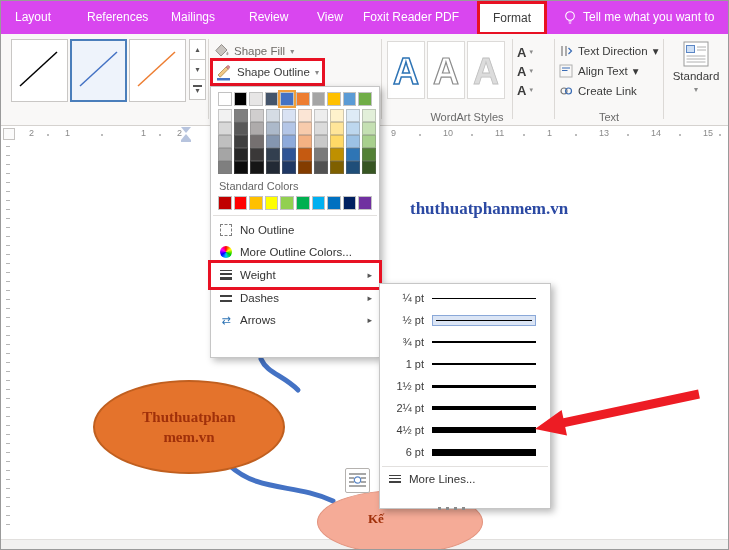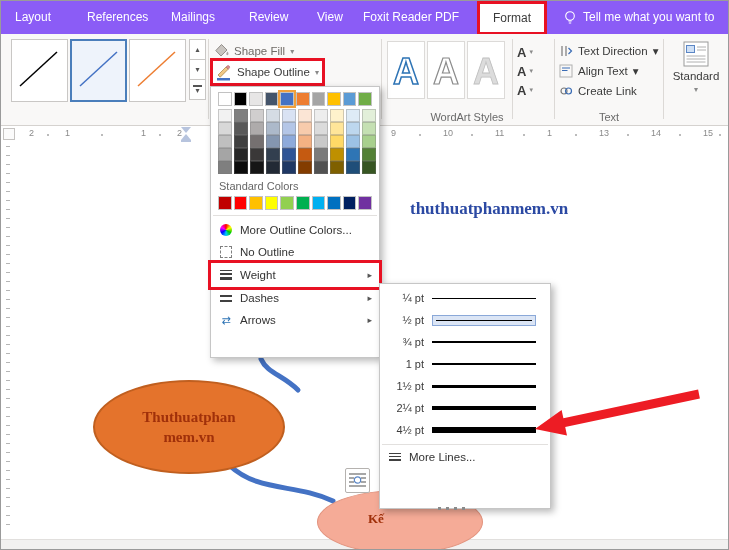--- a/index.html
+++ b/index.html
@@ -1,21 +1,21 @@
 <!DOCTYPE html>
 <html><head>
 <meta charset="utf-8">
 <style>
   * { margin:0; padding:0; box-sizing:border-box; }
   html,body { width:729px; height:550px; }
   body { font-family:"Liberation Sans","DejaVu Sans",sans-serif; cursor:default; }
   .screen { position:relative; width:729px; height:550px; background:#fff; overflow:hidden; border:1px solid #9a9a9a; }
 
   
-  .tabbar { position:absolute; left:0; top:0; width:100%; height:33px; background:#8b5cf6; }
+  .tabbar { position:absolute; left:0; top:0; width:100%; height:33px; background:#d946ef; }
   .tab { position:absolute; top:0; height:33px; line-height:33px; color:#fff; font-size:12px; white-space:nowrap; }
   .tab.active { top:3px; height:28px; line-height:28px; padding:0 13px; background:#fff; color:#3b3b3b; outline:3px solid #e81123; }
   .tellme { position:absolute; left:562px; top:0; height:33px; line-height:33px; color:#fff; font-size:12px; display:flex; align-items:center; gap:6px; white-space:nowrap; }
 
   
   .ribbon { position:absolute; left:0; top:33px; width:100%; height:92px; background:#f9f8f7; border-bottom:1px solid #d5d2cf; }
   .vsep { position:absolute; top:5px; height:80px; width:1px; background:#ddDAD7; background:#dcd9d6; }
   .tile { position:absolute; top:5px; width:57px; height:63px; background:#fff; border:1px solid #c9c7c5; }
   .tile.sel { border:2px solid #4a7ebb; background:#eef3fb; }
   .galcol { position:absolute; left:188px; top:5px; width:17px; }
@@ -356,29 +356,29 @@
         <span class="swatch" style="background: rgb(0, 176, 80);"></span>
         <span class="swatch" style="background: rgb(0, 176, 240);"></span>
         <span class="swatch" style="background: rgb(0, 112, 192);"></span>
         <span class="swatch" style="background: rgb(0, 32, 96);"></span>
         <span class="swatch" style="background: rgb(112, 48, 160);"></span>
       </div>
     <div class="msep"></div>
 
     <div class="menu-item">
       <span class="mi-icon">
+          <span class="noout-ic"></span>
+        </span>
+      <span>No Outline</span>
+    </div>
+    <div class="menu-item">
+      <span class="mi-icon">
           <span class="wheel-ic"></span>
         </span>
       <span>More Outline Colors...</span>
-    </div>
-    <div class="menu-item">
-      <span class="mi-icon">
-          <span class="noout-ic"></span>
-        </span>
-      <span>No Outline</span>
     </div>
     <div class="menu-item weight">
       <span class="mi-icon">
         <span class="wt-ic">
             <i style="height:1px"></i>
             <i style="height:2px"></i>
             <i style="height:3px"></i>
           </span>
       </span>
       <span>Weight</span>
@@ -436,20 +436,26 @@
         <div class="w-row">
           <span class="w-label">2¼ pt</span>
           <span class="w-prev">
             <span class="w-line" style="height: 3.5px;"></span>
           </span>
         </div>
         <div class="w-row">
           <span class="w-label">4½ pt</span>
           <span class="w-prev">
             <span class="w-line" style="height: 5.5px;"></span>
+          </span>
+        </div>
+        <div class="w-row">
+          <span class="w-label">6 pt</span>
+          <span class="w-prev">
+            <span class="w-line" style="height: 7px;"></span>
           </span>
         </div>
       </div>
     <div class="msep"></div>
     <div class="menu-item" style="height:18px">
       <span class="mi-icon">
         <span class="wt-ic">
             <i style="height:1px"></i>
             <i style="height:1px"></i>
             <i style="height:2px"></i>

